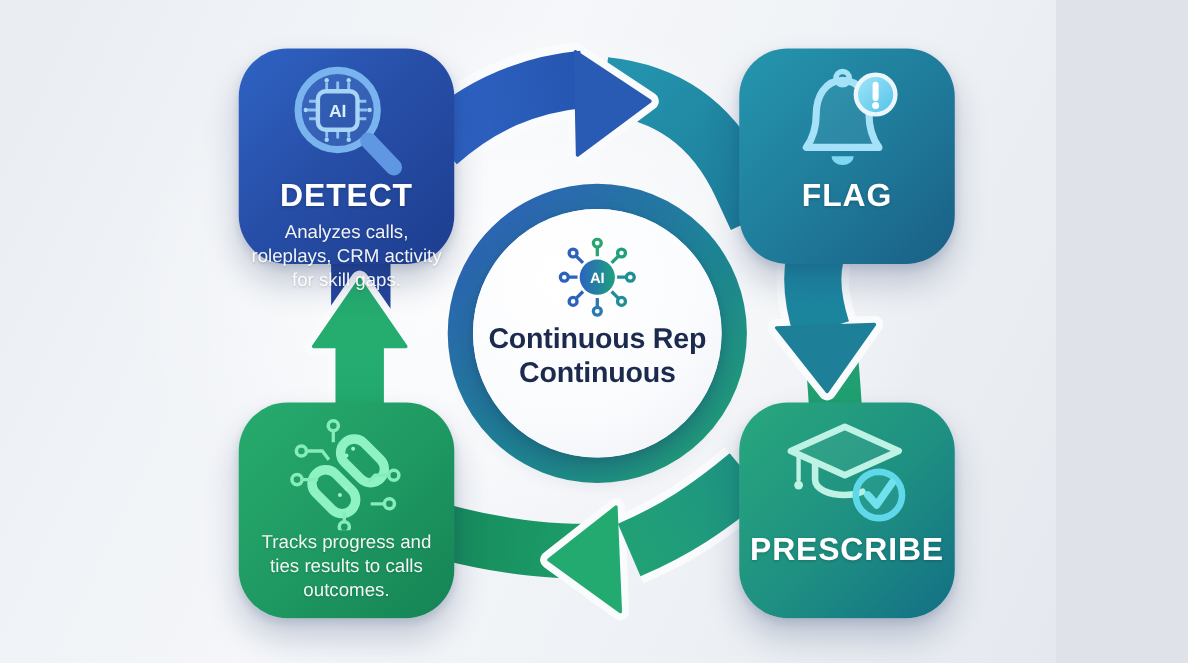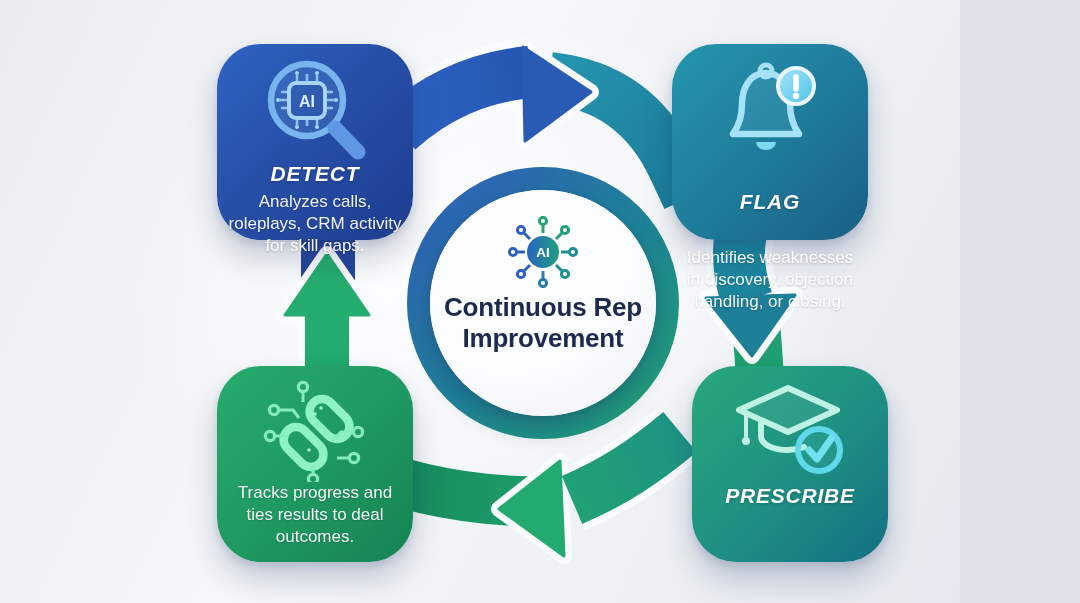--- a/index.html
+++ b/index.html
@@ -12,28 +12,27 @@
   }
   
   .arrows{position:absolute;left:0;top:0;z-index:1;}
   
   .card{
     position:absolute;width:196px;height:196px;border-radius:44px;z-index:2;
     box-shadow:0 18px 30px rgba(25,45,90,.22), 0 4px 8px rgba(25,45,90,.12);
     display:flex;flex-direction:column;align-items:center;text-align:center;
   }
   .card-detect   {left:217px;top:44px;  background:linear-gradient(135deg,#2F63C4 0%,#274FA8 45%,#1D3D8F 100%);}
-  .card-flag     {left:672px;top:44px;  background:linear-gradient(135deg,#2596AD 0%,#1F7A9A 55%,#1A5F86 100%);gap:28px;}
+  .card-flag     {left:672px;top:44px;  background:linear-gradient(135deg,#2596AD 0%,#1F7A9A 55%,#1A5F86 100%);}
   .card-correlate{left:217px;top:366px; background:linear-gradient(135deg,#27AB6E 0%,#1F9A62 50%,#158355 100%);}
-  .card-prescribe{left:672px;top:366px; background:linear-gradient(135deg,#28A87C 0%,#1E8F82 55%,#136F85 100%);margin-left:20px;}
+  .card-prescribe{left:672px;top:366px; background:linear-gradient(135deg,#28A87C 0%,#1E8F82 55%,#136F85 100%);}
   .card .icon-wrap{height:104px;margin-top:12px;display:flex;align-items:center;justify-content:center;}
   .card h2{
-    margin:2px 0 5px 0;color:#fff;font-size:21px;font-weight:bold;letter-spacing:.8px;
+    margin:2px 0 5px 0;color:#fff;font-size:29px;font-weight:bold;letter-spacing:.8px;
     text-shadow:0 1px 3px rgba(0,0,0,.22);
-    font-style:italic;
   }
   .card p{
     margin:0 auto;max-width:182px;color:rgba(255,255,255,.94);font-size:17px;line-height:1.28;
     text-shadow:0 1px 2px rgba(0,0,0,.18);
   }
   .hub{
     position:absolute;left:430px;top:190px;width:226px;height:226px;border-radius:50%;z-index:4;
     background:radial-gradient(circle at 36% 28%, #ffffff 0%, #fbfcfe 55%, #edf0f5 100%);
     box-shadow:0 12px 24px rgba(25,45,90,.30), 0 2px 6px rgba(25,45,90,.12);
     display:flex;flex-direction:column;align-items:center;
@@ -163,21 +162,20 @@
         </defs>
         <circle cx="52" cy="15" r="6" fill="none" stroke="#A5E2F7" stroke-width="5"></circle>
         <path d="M 52 17 C 36 17 28 32 28 48 C 28 62 24 71 19 78 L 85 78 C 80 71 76 62 76 48 C 76 32 68 17 52 17 Z" fill="rgba(170,230,250,0.10)" stroke="#A5E2F7" stroke-width="6.5" stroke-linejoin="round"></path>
         <path d="M 42 86 A 10 8 0 0 0 62 86 Z" fill="#7FD8F2"></path>
         <circle cx="82" cy="30" r="18" fill="url(#gBadge)" stroke="#EAF6FB" stroke-width="4"></circle>
         <line x1="82" y1="21" x2="82" y2="33" stroke="#FFFFFF" stroke-width="5.5" stroke-linecap="round"></line>
         <circle cx="82" cy="40" r="3.2" fill="#FFFFFF"></circle>
       </svg>
     </div>
     <h2>FLAG</h2>
-    <p>Identifies weaknesses in discovery, objection handling, or closing.</p>
   </div>
 
   <div class="card card-correlate">
     <div class="icon-wrap">
       <svg width="116" height="104" viewBox="0 0 116 104">
         <g fill="none" stroke="#8FF2C2" stroke-width="8.5">
           <rect x="34" y="46" width="25" height="46" rx="12.5" transform="rotate(-45 46.5 69)"></rect>
           <rect x="60" y="18" width="25" height="46" rx="12.5" transform="rotate(-45 72.5 41)"></rect>
         </g>
         <g stroke="#86ECBA" stroke-width="3" fill="none">
@@ -197,21 +195,21 @@
             <circle cx="56" cy="101" r="4.6"></circle>
         </g>
         <g fill="#9CF4C8">
           <circle cx="58" cy="36" r="1.8"></circle>
             <circle cx="64" cy="30" r="1.8"></circle>
           <circle cx="52" cy="72" r="1.8"></circle>
             <circle cx="58" cy="66" r="1.8"></circle>
         </g>
       </svg>
     </div>
-    <p>Tracks progress and ties results to deal outcomes.</p>
+    <p>Tracks progress and ties results to calls outcomes.</p>
   </div>
 
   <div class="card card-prescribe">
     <div class="icon-wrap">
       <svg width="118" height="104" viewBox="0 0 118 104">
         <polygon points="57,10 106,32 57,54 8,32" fill="rgba(200,245,232,0.08)" stroke="#BDF2E4" stroke-width="6" stroke-linejoin="round"></polygon>
         <path d="M 30 44 L 30 58 C 30 67 43 72 57 72 C 62 72 68 71 73 69" fill="none" stroke="#BDF2E4" stroke-width="6" stroke-linecap="round"></path>
         <line x1="15" y1="37" x2="15" y2="58" stroke="#BDF2E4" stroke-width="4" stroke-linecap="round"></line>
         <circle cx="15" cy="63" r="4" fill="#BDF2E4"></circle>
         <circle cx="88" cy="72" r="21" fill="rgba(110,225,238,0.10)" stroke="#5FD8EA" stroke-width="6"></circle>
@@ -260,17 +258,17 @@
           </g>
         <g stroke="#2C62BA">
             <line x1="26" y1="23" x2="20" y2="17"></line>
             <circle cx="17" cy="14" r="3.6"></circle>
           </g>
       </g>
       <circle cx="39" cy="36" r="16" fill="url(#gHub)"></circle>
       <text x="39" y="41" text-anchor="middle" font-size="13.5" font-weight="bold" fill="#FFFFFF" font-family="Liberation Sans, sans-serif">AI</text>
     </svg>
     <h1><span>Continuous Rep</span><br>
-      <span>Improvement</span>
+      <span>Continuous</span>
     </h1>
   </div>
 
 </div>
 
 </body></html>

